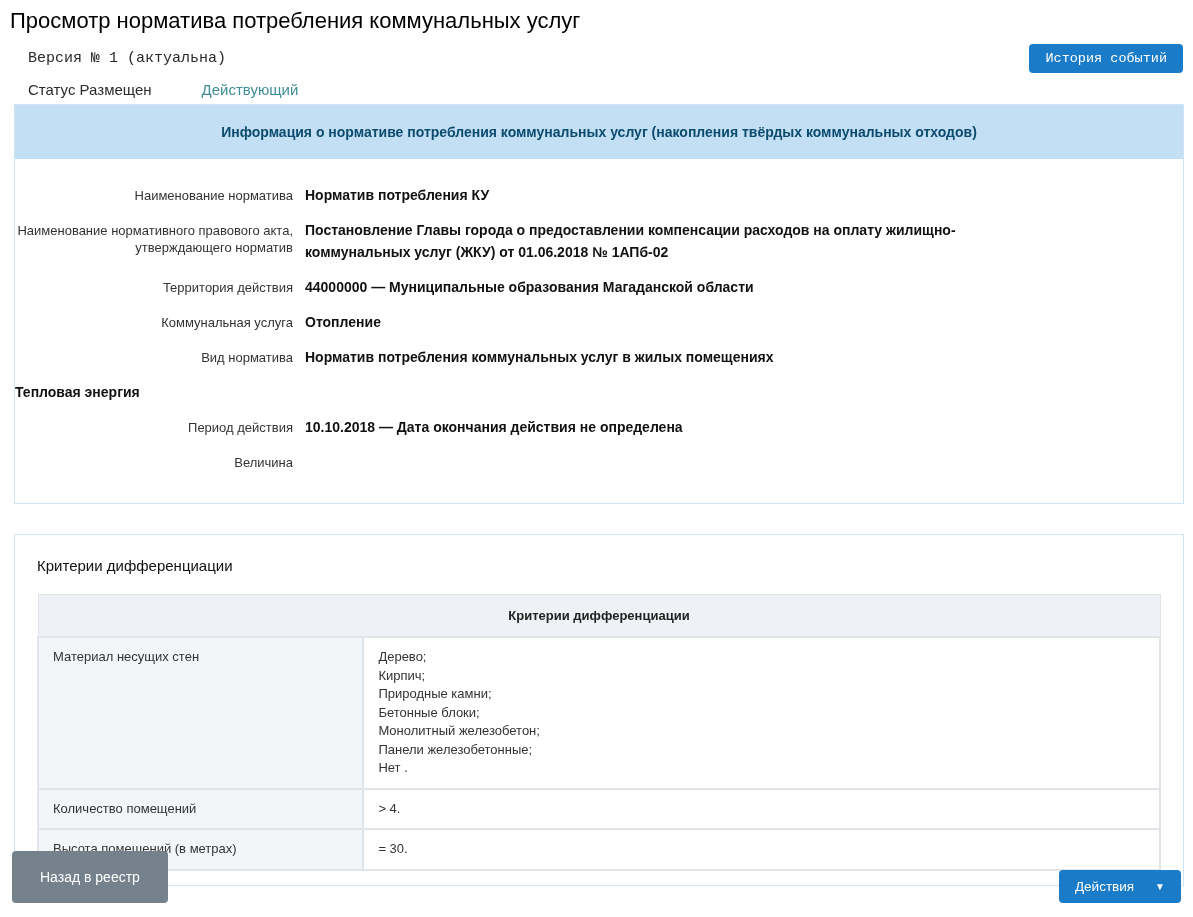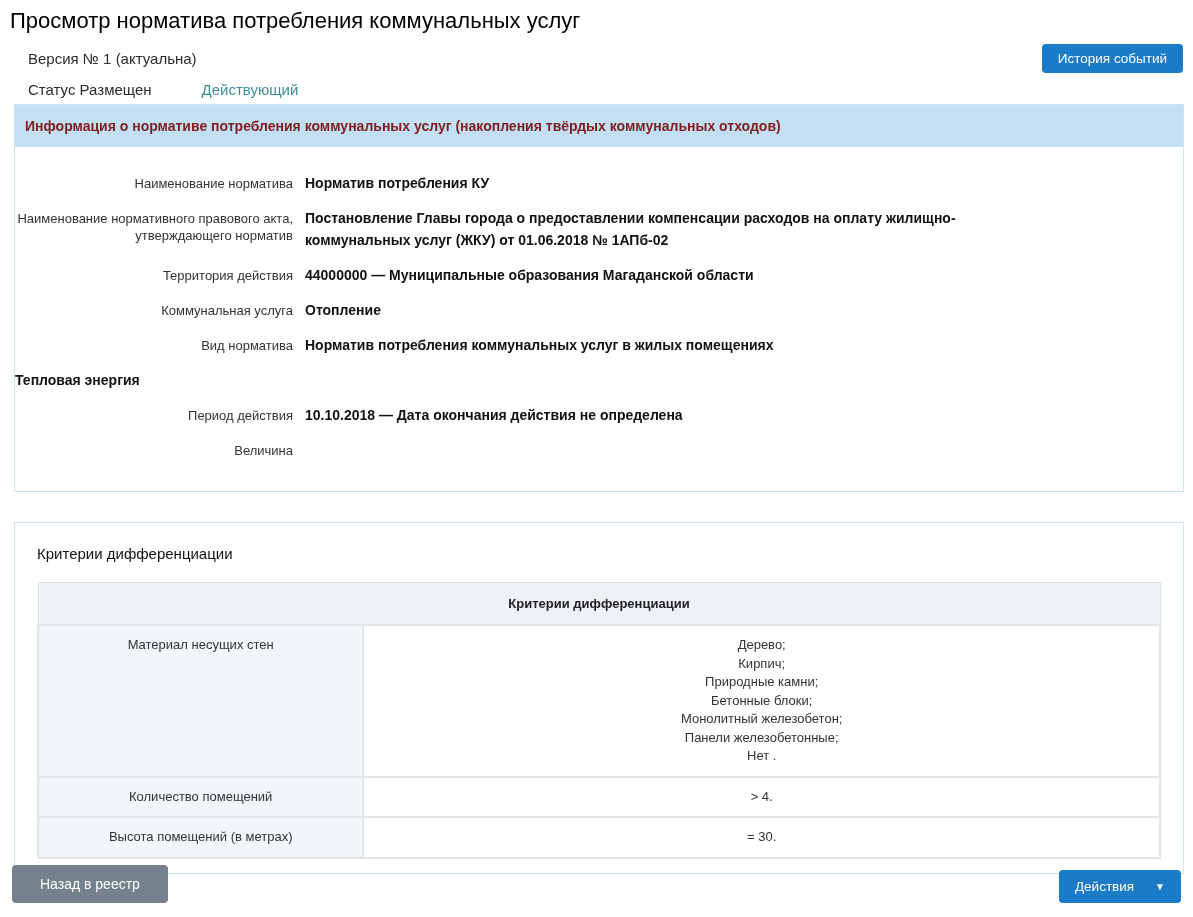--- a/index.html
+++ b/index.html
@@ -19,20 +19,21 @@
     background:#ffffff;color:#212529;
     font-family:"Liberation Sans","DejaVu Sans",sans-serif;
   }
   .page-title{
     font-size:22px;font-weight:400;color:#000;
     margin:8px 0 0 10px;line-height:26px;
   }
   .version-row{
     display:flex;justify-content:space-between;align-items:center;
     margin:10px 10px 0 28px;
+    font-family:Liberation Mono, monospace;
   }
   .version-text{font-size:15px;color:#2b2b2b;}
   .btn{
     display:inline-flex;align-items:center;justify-content:center;
     border:none;border-radius:4px;cursor:pointer;
     font-family:inherit;color:#fff;
   }
   .btn-blue{background:var(--accent-blue,#1a7bc9);}
   .btn-history{font-size:13.5px;padding:7px 16px;}
   .status-row{
@@ -42,22 +43,22 @@
   .status-text{color:#2b2b2b;}
   .status-link{color:var(--link-teal,#3f8d97);text-decoration:none;cursor:pointer;}
 
   .card{
     margin-left:14px;width:1170px;background:#fff;
     border:1px solid var(--card-border,#cfe3f5);
   }
   .card-info{margin-top:6px;}
   .card-info-header{
     background:var(--header-band,#c2dff4);
-    text-align:left;font-size:14px;font-weight:700;color:#7f1d1d;
-    padding:13px 10px;
+    text-align:center;font-size:14px;font-weight:700;color:#0c4a6e;
+    padding:19px 10px;
   }
   .card-info-body{padding:20px 20px 24px 0;}
   .field-row{display:flex;padding:8px 0;}
   .field-label{
     width:290px;flex-shrink:0;text-align:right;
     font-size:13px;color:#333;line-height:17px;padding-right:12px;
   }
   .field-value{
     font-size:14px;font-weight:700;color:#111;
     line-height:22px;max-width:740px;margin-top:-3px;
@@ -68,33 +69,33 @@
   table.criteria{
     width:100%;border-collapse:collapse;font-size:13px;color:#333;
   }
   table.criteria th{
     background:var(--table-header-bg,#eef2f6);
     border:1px solid #dde3e8;
     font-weight:700;text-align:center;padding:13px 10px;color:#222;
   }
   table.criteria td{
     border:2px solid var(--table-border,#e1e5e9);
-    padding:10px 14px;vertical-align:top;line-height:18.5px;text-align:center;
+    padding:10px 14px;vertical-align:top;line-height:18.5px;
   }
   td.crit-label{background:var(--table-label-bg,#f3f6f9);width:29%;}
   td.crit-value{background:#fff;}
   .crit-line{line-height:18.5px;}
 
   .footer-row{
     position:absolute;left:12px;right:12px;bottom:14px;
     display:flex;justify-content:space-between;align-items:flex-end;
   }
   .btn-back{
     background:var(--gray-button,#75828e);
-    font-size:14px;padding:12px 28px;height:38px;
+    font-size:14px;padding:26px 28px;height:38px;
   }
   .btn-actions{font-size:13.5px;padding:8px 16px;height:33px;gap:21px;}
   .caret{font-size:10px;line-height:1;}
 </style>
 </head>
 <body>
 
 <h1 class="page-title">Просмотр норматива потребления коммунальных услуг</h1>
 
 <div class="version-row">

